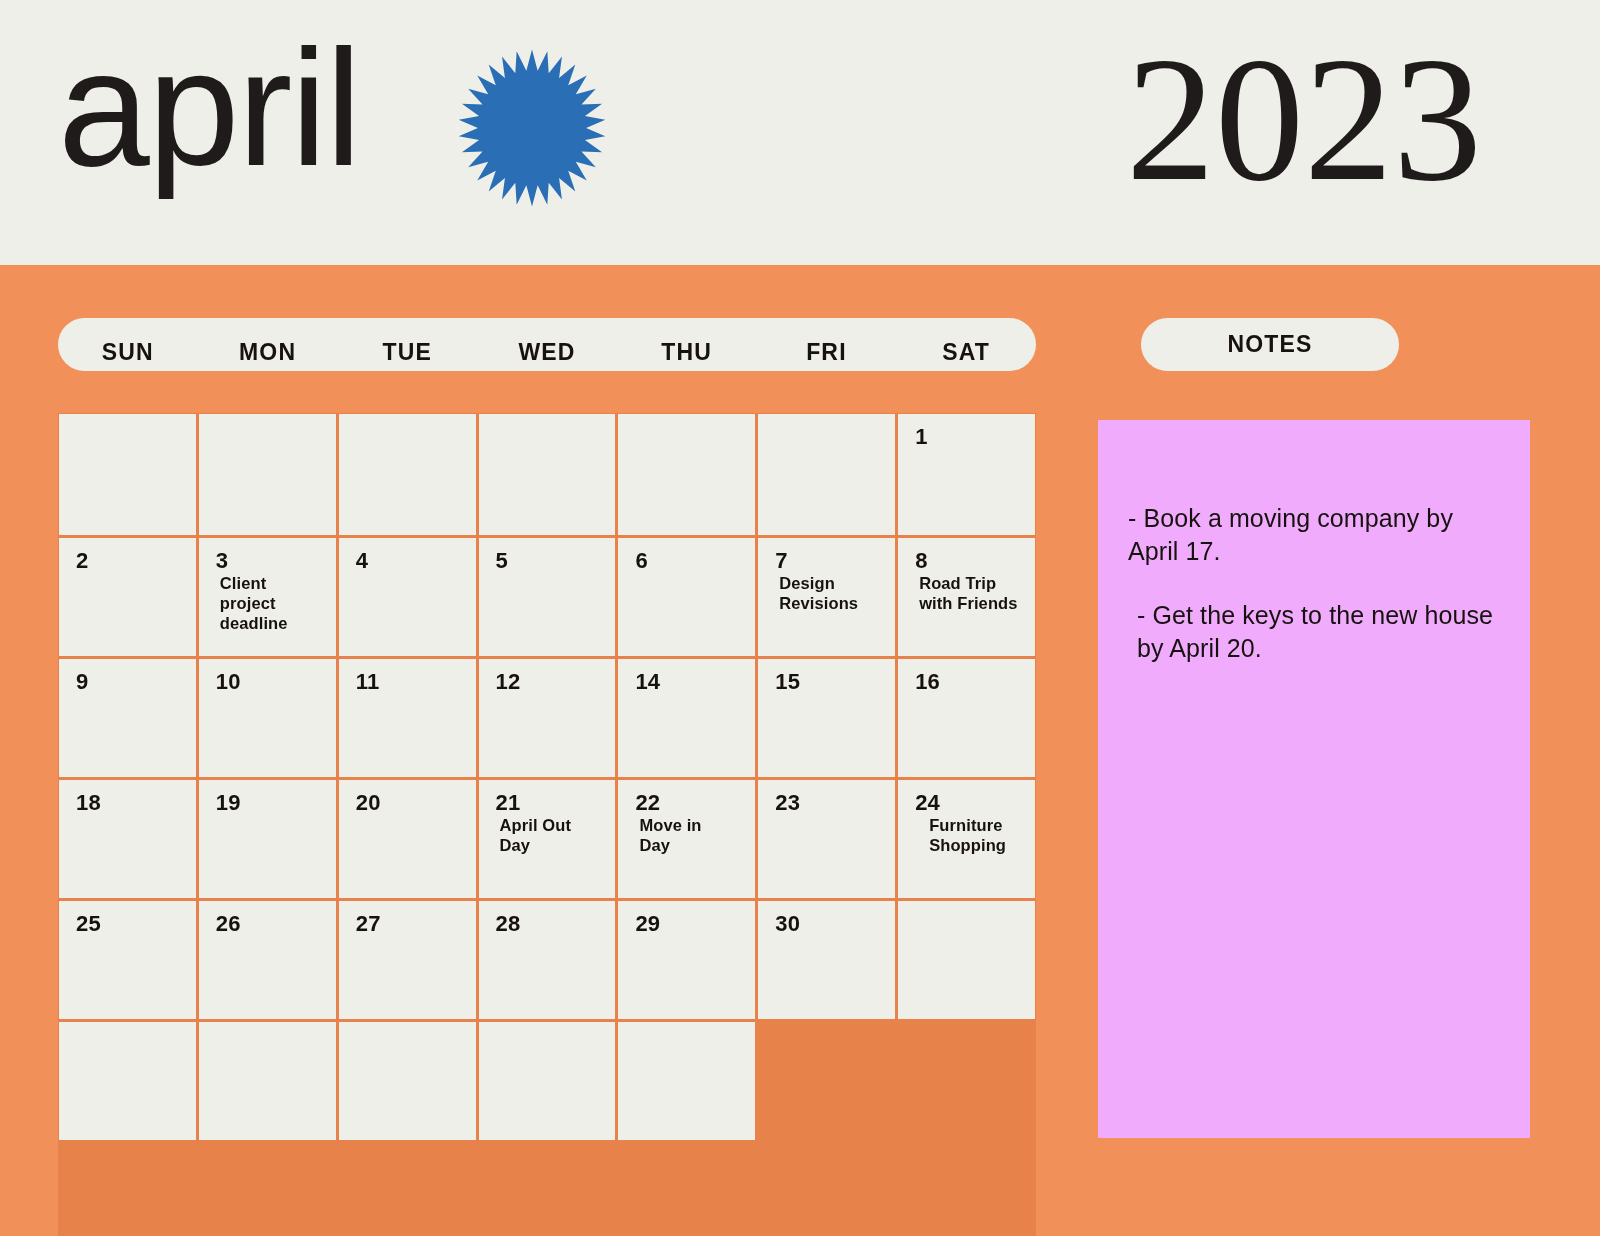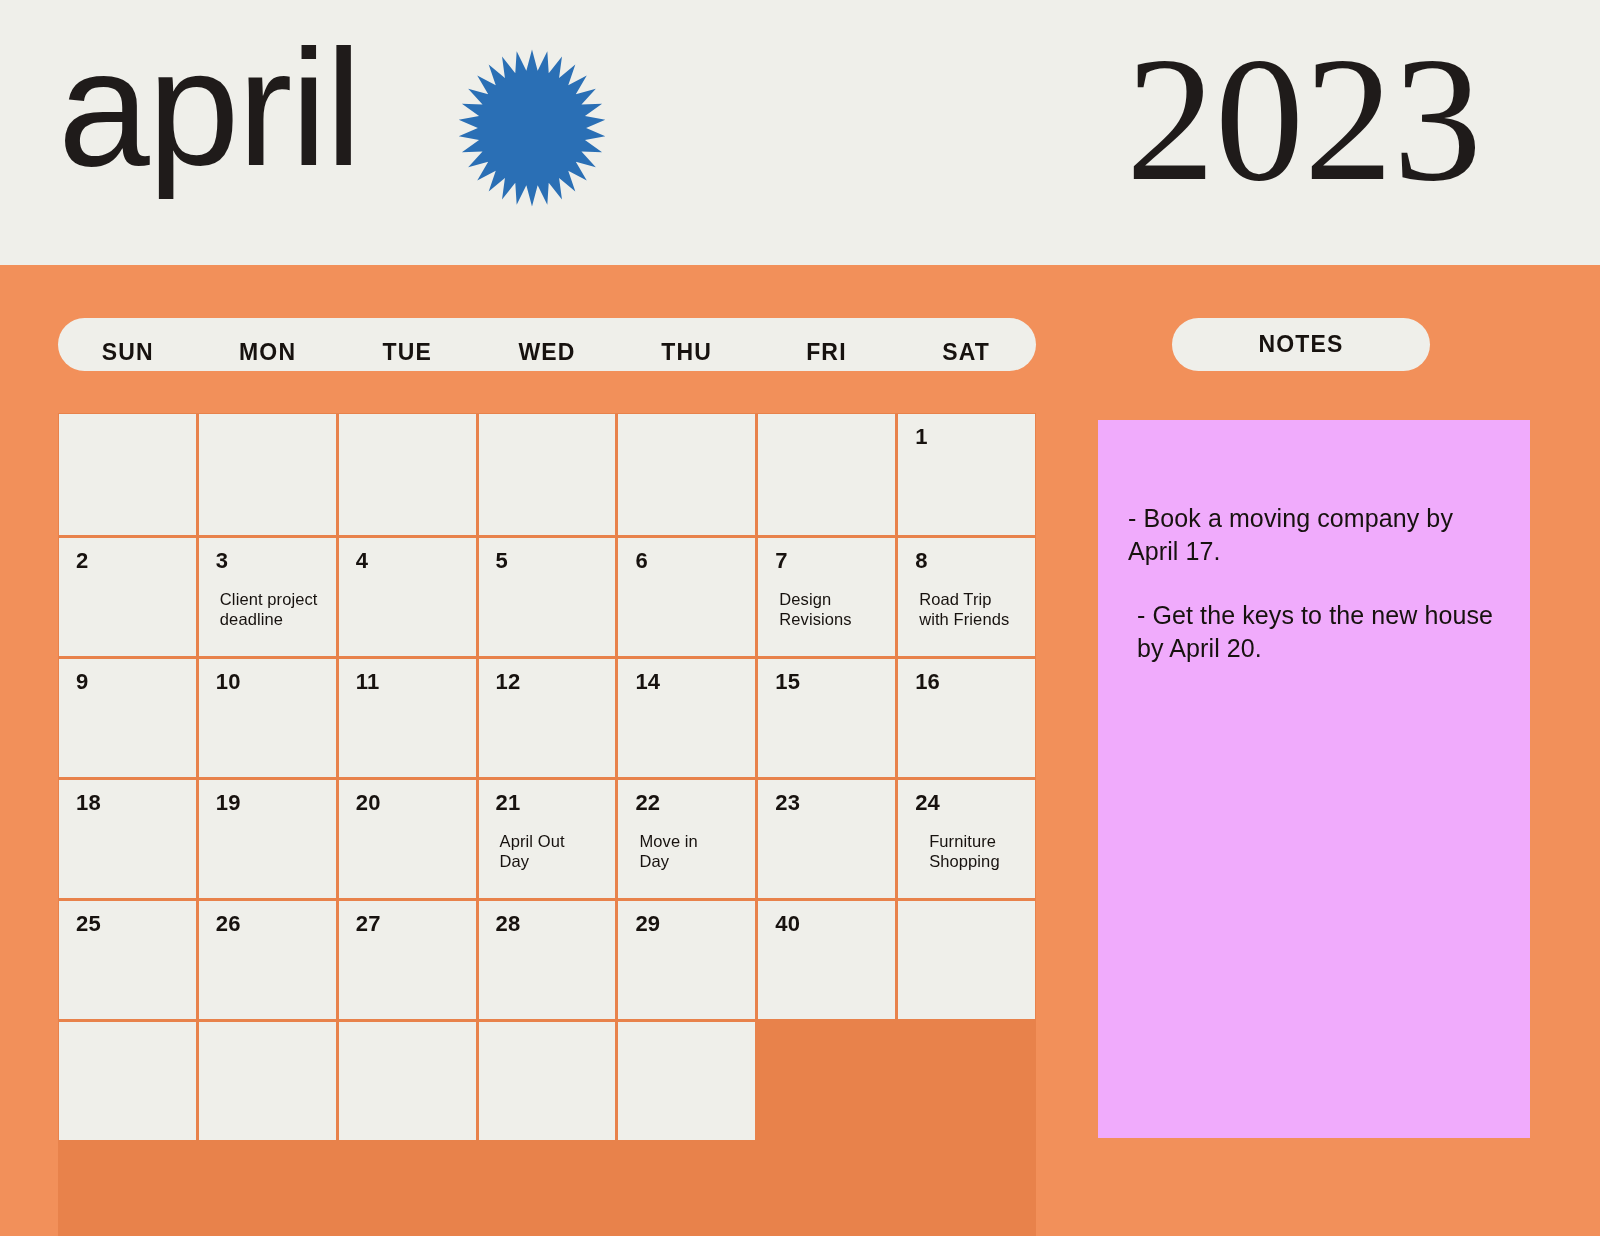--- a/index.html
+++ b/index.html
@@ -120,35 +120,35 @@
 
   .day-num {
     font-size: 22px;
     font-weight: 700;
     color: #17120f;
     line-height: 24px;
     letter-spacing: 0.2px;
   }
 
   .day-event {
-    margin-top: 16px;
+    margin-top: 0;
     font-size: 16.5px;
     line-height: 20px;
     color: #17120f;
-    font-weight: 400;
+    font-weight: 700;
     letter-spacing: 0.1px;
     padding-left: 4px;
     white-space: pre-line;
   }
   .day-event.indented { padding-left: 14px; }
 
   
   #notes-pill {
     position: absolute;
-    left: 1172px;
+    left: 1141px;
     top: 53px;
     width: 258px;
     height: 53px;
     background: #efefea;
     border-radius: 27px;
     display: flex;
     align-items: center;
     justify-content: center;
     font-size: 23px;
     font-weight: 700;
@@ -298,21 +298,21 @@
         <div class="day-cell">
           <div class="day-num">27</div>
         </div>
         <div class="day-cell">
           <div class="day-num">28</div>
         </div>
         <div class="day-cell">
           <div class="day-num">29</div>
         </div>
         <div class="day-cell">
-          <div class="day-num">40</div>
+          <div class="day-num">30</div>
         </div>
         <div class="day-cell empty"></div>
         <div class="day-cell empty"></div>
         <div class="day-cell empty"></div>
         <div class="day-cell empty"></div>
         <div class="day-cell empty"></div>
         <div class="day-cell empty"></div>
       </div>
 
     <div id="notes-pill">NOTES</div>

